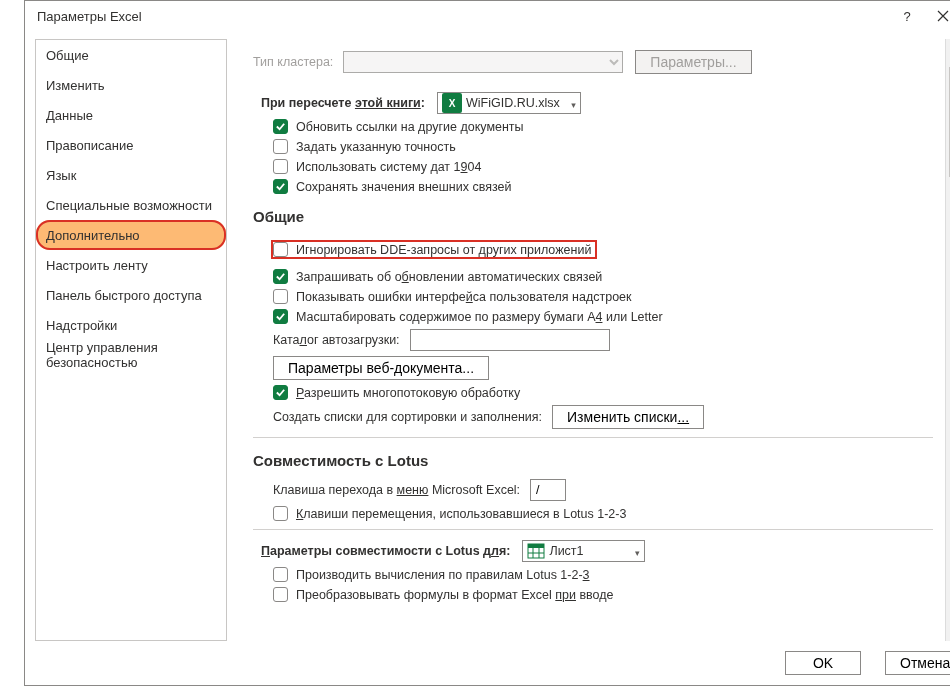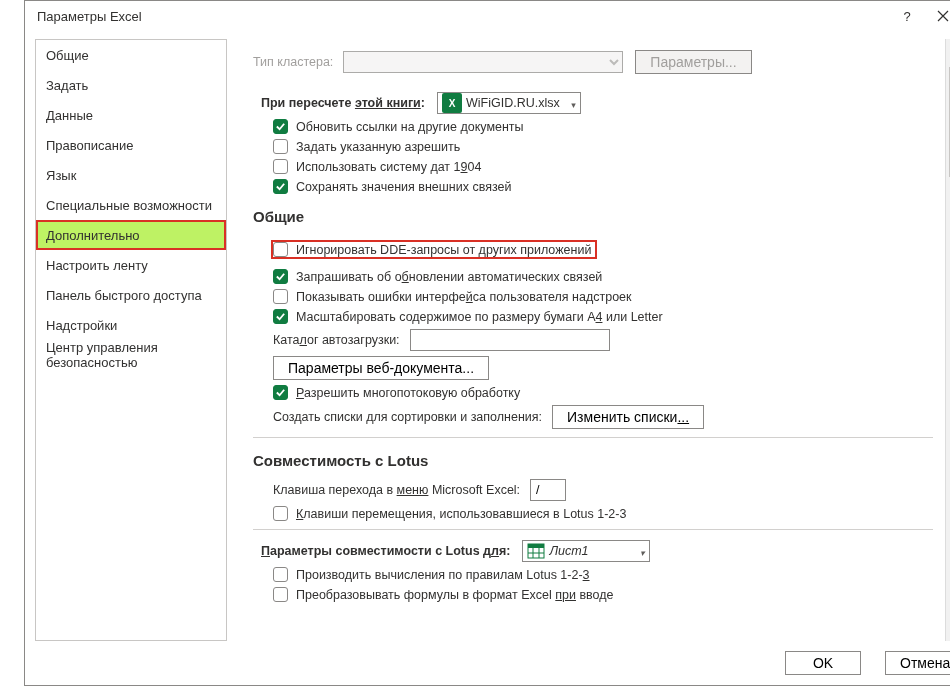--- a/index.html
+++ b/index.html
@@ -4,21 +4,21 @@
 <style>
 * { box-sizing: border-box; margin: 0; padding: 0; }
 body { font-family: 'Segoe UI', Tahoma, sans-serif; font-size: 12.5px; background: #fff; color: #323130; }
 .window { width: 950px; height: 686px; border: 1px solid #8a8886; background: #fff; position: relative; display: flex; flex-direction: column; margin-left: 24px; }
 .titlebar { height: 30px; display: flex; align-items: center; padding: 0 12px; border-bottom: none; }
 .titlebar .title { flex: 1; font-size: 13px; color: #323130; }
 .titlebar .btn { width: 36px; height: 30px; display: flex; align-items: center; justify-content: center; font-size: 13px; color: #323130; }
 .body { flex: 1; display: flex; padding: 8px 10px 0 10px; overflow: hidden; }
 .sidebar { width: 226px; border: 1px solid #c8c6c4; background: #fff; overflow-y: auto; }
 .sidebar .item { height: 30px; display: flex; align-items: center; padding: 0 10px; cursor: pointer; font-size: 13px; }
-.sidebar .item.selected { background: #bef264; }
+.sidebar .item.selected { background: #fdba74; border-radius: 14px; }
 .highlight-red { outline: 2px solid #d93025; outline-offset: -2px; }
 .content-wrap { flex: 1; position: relative; margin-left: 10px; display: flex; }
 .content { flex: 1; overflow-y: auto; padding: 6px 12px 0 16px; color: #323130; }
 .scrollbar { width: 18px; background: #f1f1f1; border-left: 1px solid #dcdcdc; position: relative; }
 .scrollbar .arrow { position: absolute; left: 0; width: 18px; height: 18px; display: flex; align-items: center; justify-content: center; color: #8a8886; font-size: 9px; }
 .scrollbar .arrow.up { top: 0; }
 .scrollbar .arrow.down { bottom: 0; }
 .scrollbar .thumb { position: absolute; left: 3px; width: 12px; top: 28px; height: 110px; background: #c8c6c4; border-radius: 0; }
 .row { display: flex; align-items: center; margin: 5px 0; }
 .label-muted { color: #a19f9d; }
@@ -32,21 +32,21 @@
 .chk.checked { background: #107c41; border-color: #107c41; }
 .chk.checked svg { width: 11px; height: 11px; }
 .indent { margin-left: 20px; }
 hr.sep { border: none; border-top: 1px solid #d2d0ce; margin: 8px 0 10px 0; width: 680px; }
 .workbook-sel { display: inline-flex; align-items: center; border: 1px solid #8a8886; height: 22px; }
 .workbook-sel .ico { width: 20px; height: 20px; background: #107c41; margin: 0 4px; display: inline-flex; align-items: center; justify-content: center; color: #fff; font-size: 10px; font-weight: bold; border-radius: 2px; }
 .workbook-sel .txt { padding-right: 20px; position: relative; min-width: 110px; font-size: 12.5px; }
 .workbook-sel .dd { position: absolute; right: 4px; top: 4px; font-size: 9px; color: #605e5c; }
 .sheet-sel { display: inline-flex; align-items: center; border: 1px solid #8a8886; height: 22px; }
 .sheet-sel .ico { width: 18px; height: 16px; margin: 0 4px; }
-.sheet-sel .txt { padding-right: 60px; position: relative; min-width: 80px; font-size: 12.5px; font-style: italic; }
+.sheet-sel .txt { padding-right: 60px; position: relative; min-width: 80px; font-size: 12.5px; }
 .sheet-sel .dd { position: absolute; right: 4px; top: 4px; font-size: 9px; color: #605e5c; }
 .footer { height: 44px; display: flex; align-items: center; justify-content: flex-end; padding: 0 12px; gap: 24px; }
 .footer button { width: 76px; }
 u.ak { text-decoration: underline; }
 .txt-input-sm { width: 36px; height: 22px; border: 1px solid #8a8886; padding: 0 5px; }
 .label { margin-right: 10px; }
 </style>
 </head>
 <body>
 
@@ -60,21 +60,21 @@
         </svg>
     </div>
   </div>
 
   <div class="body">
     <div class="sidebar">
       <div class="item">
           <span>Общие</span>
         </div>
       <div class="item">
-          <span>Задать</span>
+          <span>Изменить</span>
         </div>
       <div class="item">
           <span>Данные</span>
         </div>
       <div class="item">
           <span>Правописание</span>
         </div>
       <div class="item">
           <span>Язык</span>
         </div>
@@ -123,21 +123,21 @@
           <div class="chk-row">
               <span class="chk checked">
                 <svg viewBox="0 0 12 12">
                   <path d="M2 6 L5 9 L10 3" stroke="#fff" stroke-width="2" fill="none"></path>
                 </svg>
               </span>
               <span>Обновить ссылки на другие документы</span>
             </div>
           <div class="chk-row">
               <span class="chk"></span>
-              <span>Задать указанную азрешить</span>
+              <span>Задать указанную точность</span>
             </div>
           <div class="chk-row">
               <span class="chk"></span>
               <span>Использовать систему дат 1<u class="ak">9</u>04</span>
             </div>
           <div class="chk-row">
               <span class="chk checked">
                 <svg viewBox="0 0 12 12">
                   <path d="M2 6 L5 9 L10 3" stroke="#fff" stroke-width="2" fill="none"></path>
                 </svg>

